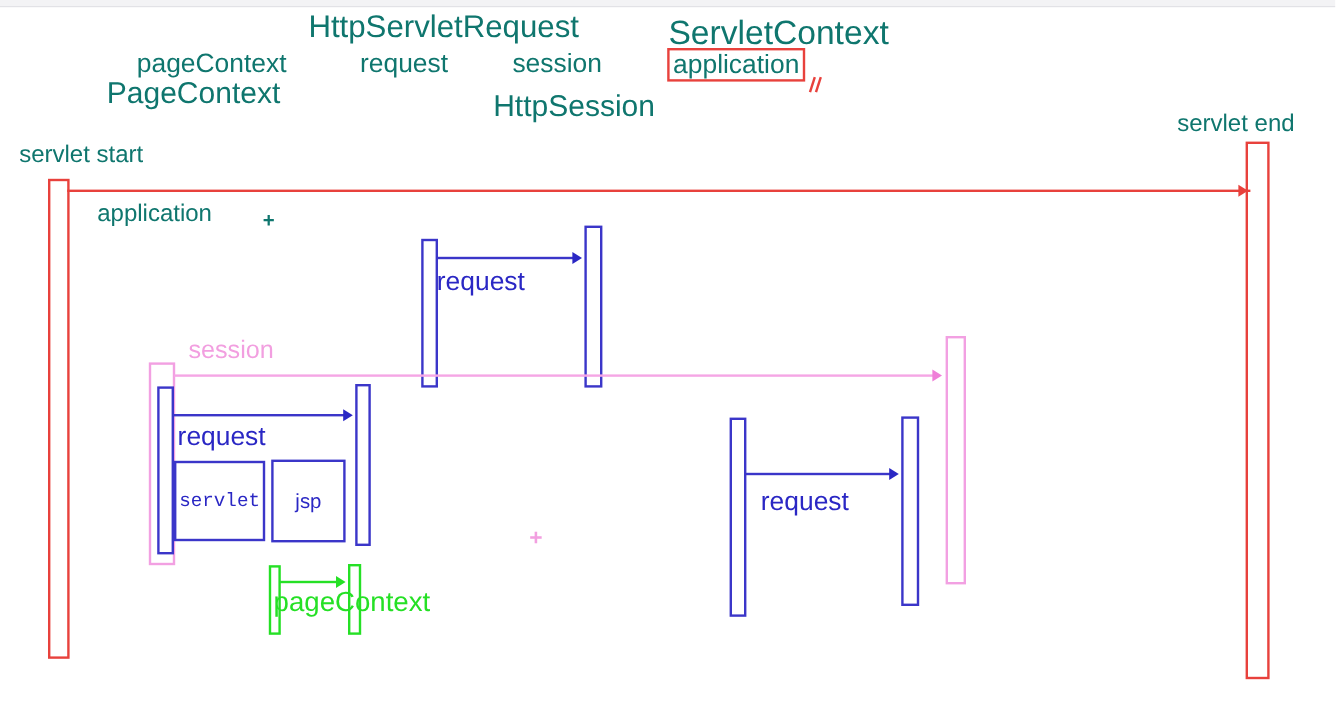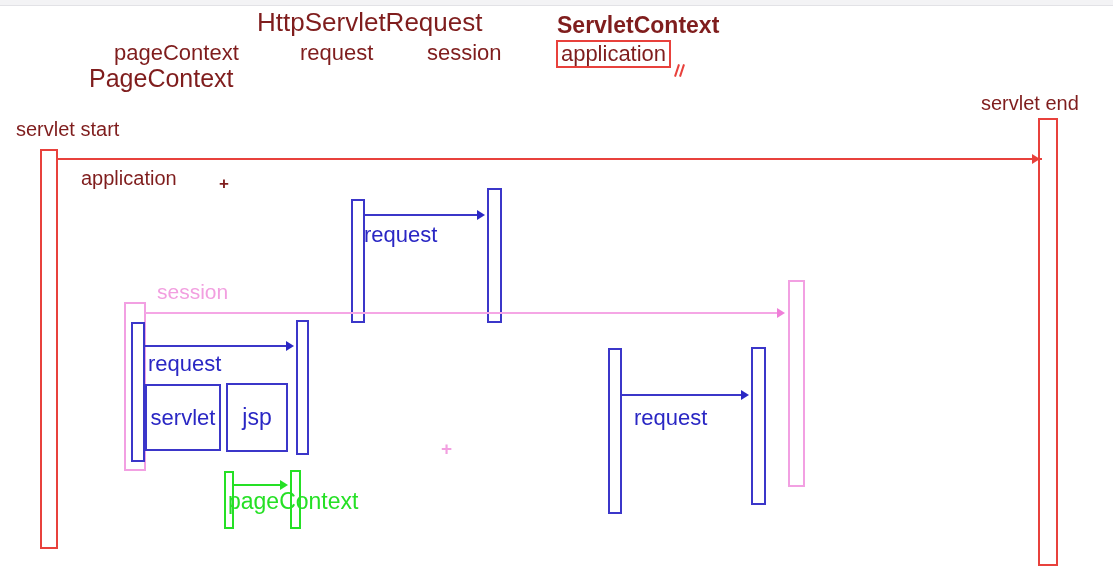--- a/index.html
+++ b/index.html
@@ -63,21 +63,21 @@
     align-items: center;
     justify-content: center;
   }
   .plus {
     position: absolute;
     font-weight: bold;
     line-height: 1;
   }
 
   
-  .c-red   { color: #7f1d1d; }
+  .c-red   { color: #0f766e; }
   .b-red   { border: 2px solid #e8413c; }
   .ht-red  { border-top-color: #e8413c; }
   .ah-red  { border-left: 8px solid #e8413c; }
 
   .c-blue  { color: #2a27c4; }
   .b-blue  { border: 2px solid #3b36c9; }
   .ht-blue { border-top-color: #3b36c9; }
   .ah-blue { border-left: 8px solid #2a27c4; }
 
   .c-pink  { color: #f29fe0; }
@@ -93,39 +93,40 @@
 </head>
 <body>
 
 <div id="canvas">
 
   <div class="topband"></div>
   <div class="topband-line"></div>
 
   <div class="lbl c-red" style="left:257px; top:9px; font-size:26px;">HttpServletRequest</div>
 
-  <div class="lbl c-red" style="left:557px; top:14px; font-size:23px;font-weight:bold;">ServletContext</div>
+  <div class="lbl c-red" style="left:557px; top:14px; font-size:28px;">ServletContext</div>
 
   <div class="lbl c-red" style="left:114px; top:42px; font-size:22px;">pageContext</div>
 
   <div class="lbl c-red" style="left:300px; top:42px; font-size:22px;">request</div>
 
   <div class="lbl c-red" style="left:427px; top:42px; font-size:22px;">session</div>
 
   <div class="boxed b-red" style="left:556px; top:40px; width:115px; height:28px;">
     <span class="lbl c-red" style="position:static; font-size:22px;">application</span>
   </div>
 
   <div style="position:absolute; left:676px; top:64px; width:2px; height:13px;
               background:#e8413c; transform:rotate(18deg);"></div>
   <div style="position:absolute; left:681px; top:64px; width:2px; height:13px;
               background:#e8413c; transform:rotate(18deg);"></div>
 
   <div class="lbl c-red" style="left:89px; top:66px; font-size:25px;">PageContext</div>
 
+  <div class="lbl c-red" style="left:411px; top:77px; font-size:25px;">HttpSession</div>
 
   <div class="lbl c-red" style="left:981px; top:93px; font-size:20px;">servlet end</div>
 
   <div class="lbl c-red" style="left:16px; top:119px; font-size:20px;">servlet start</div>
 
   <div class="bar b-red" style="left:40px; top:149px; width:18px; height:400px;"></div>
 
   <div class="bar b-red" style="left:1038px; top:118px; width:20px; height:448px;"></div>
 
   <div class="hline ht-red" style="left:56px; top:158px; width:986px;"></div>
@@ -153,25 +154,25 @@
 
   <div class="bar b-blue" style="left:131px; top:322px; width:14px; height:140px;"></div>
   <div class="bar b-blue" style="left:296px; top:320px; width:13px; height:135px;"></div>
 
   <div class="hline ht-blue" style="left:144px; top:345px; width:146px;"></div>
   <div class="arrowhead ah-blue" style="left:286px; top:341px;"></div>
 
   <div class="lbl c-blue" style="left:148px; top:353px; font-size:22px;">request</div>
 
   <div class="boxed b-blue" style="left:145px; top:384px; width:76px; height:67px;">
-    <span class="lbl c-blue" style="position:static; font-size:22px;">servlet</span>
+    <span class="lbl c-blue" style="position:static; font-size:16px;font-family:Liberation Mono, monospace;">servlet</span>
   </div>
 
   <div class="boxed b-blue" style="left:226px; top:383px; width:62px; height:69px;">
-    <span class="lbl c-blue" style="position:static; font-size:23px;">jsp</span>
+    <span class="lbl c-blue" style="position:static; font-size:17px;">jsp</span>
   </div>
 
   <div class="bar b-blue" style="left:608px; top:348px; width:14px; height:166px;"></div>
   <div class="bar b-blue" style="left:751px; top:347px; width:15px; height:158px;"></div>
 
   <div class="hline ht-blue" style="left:621px; top:394px; width:125px;"></div>
   <div class="arrowhead ah-blue" style="left:741px; top:390px;"></div>
 
   <div class="lbl c-blue" style="left:634px; top:407px; font-size:22px;">request</div>
 

